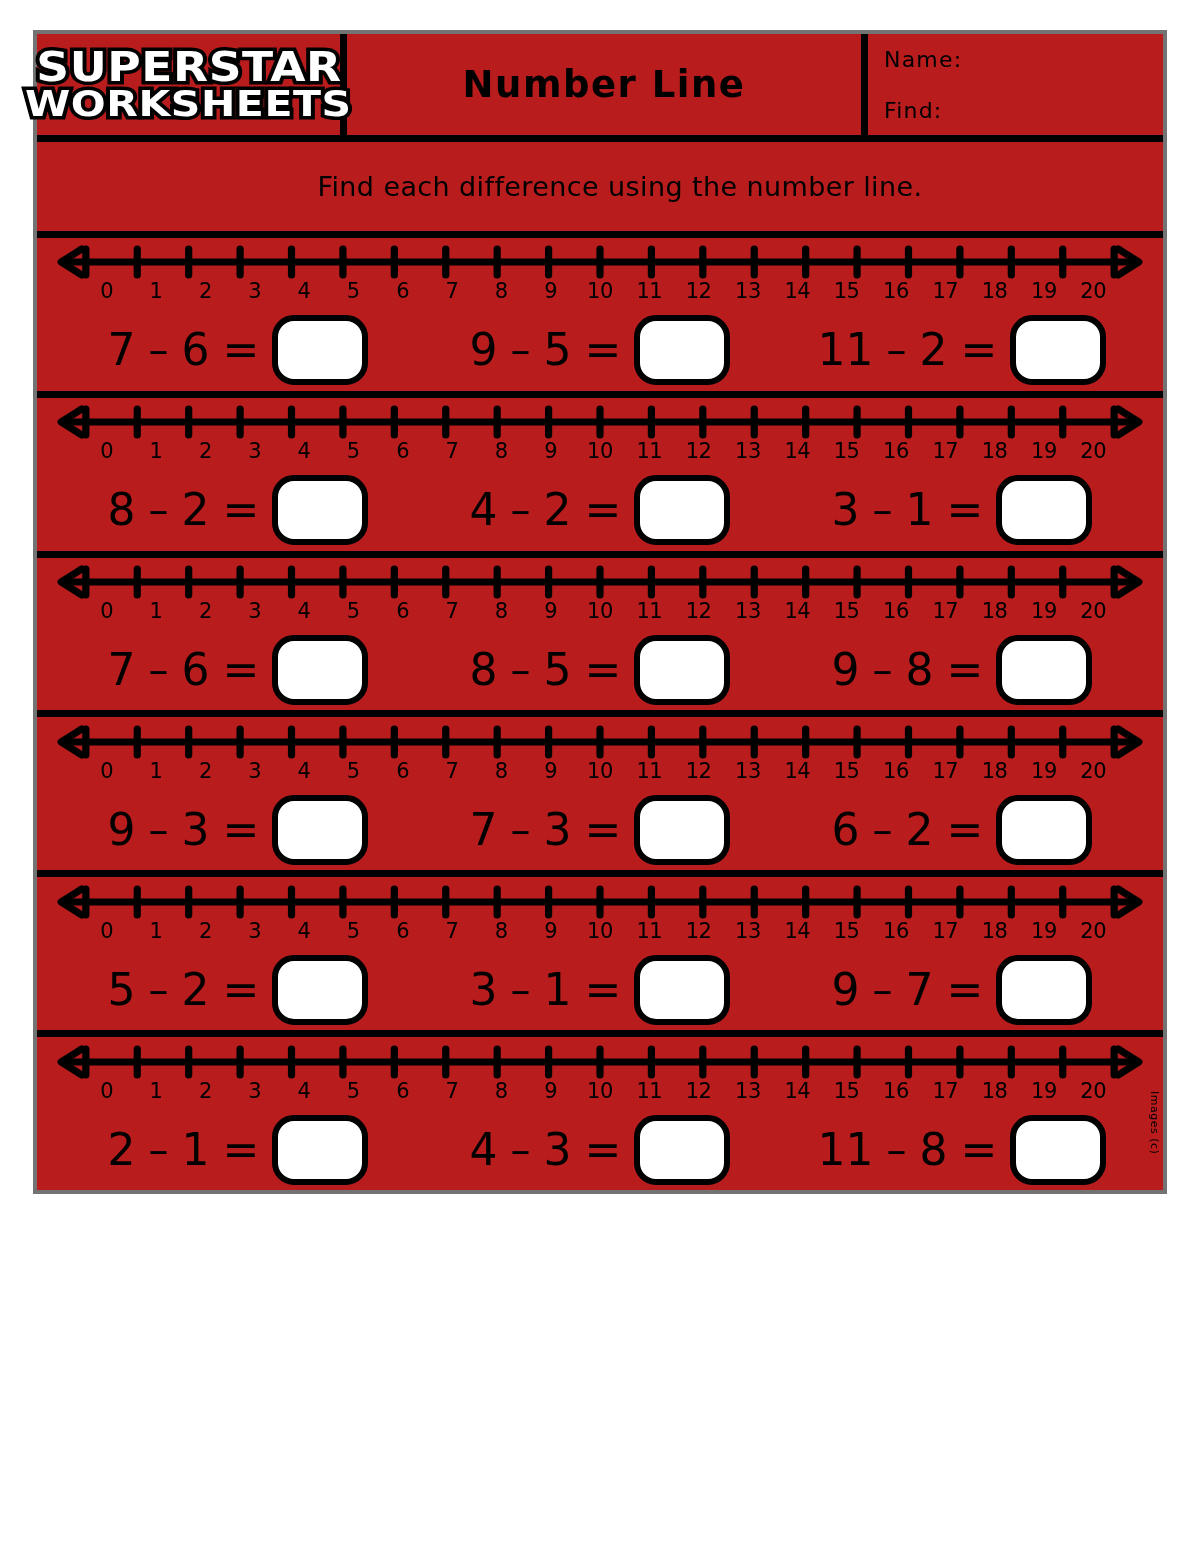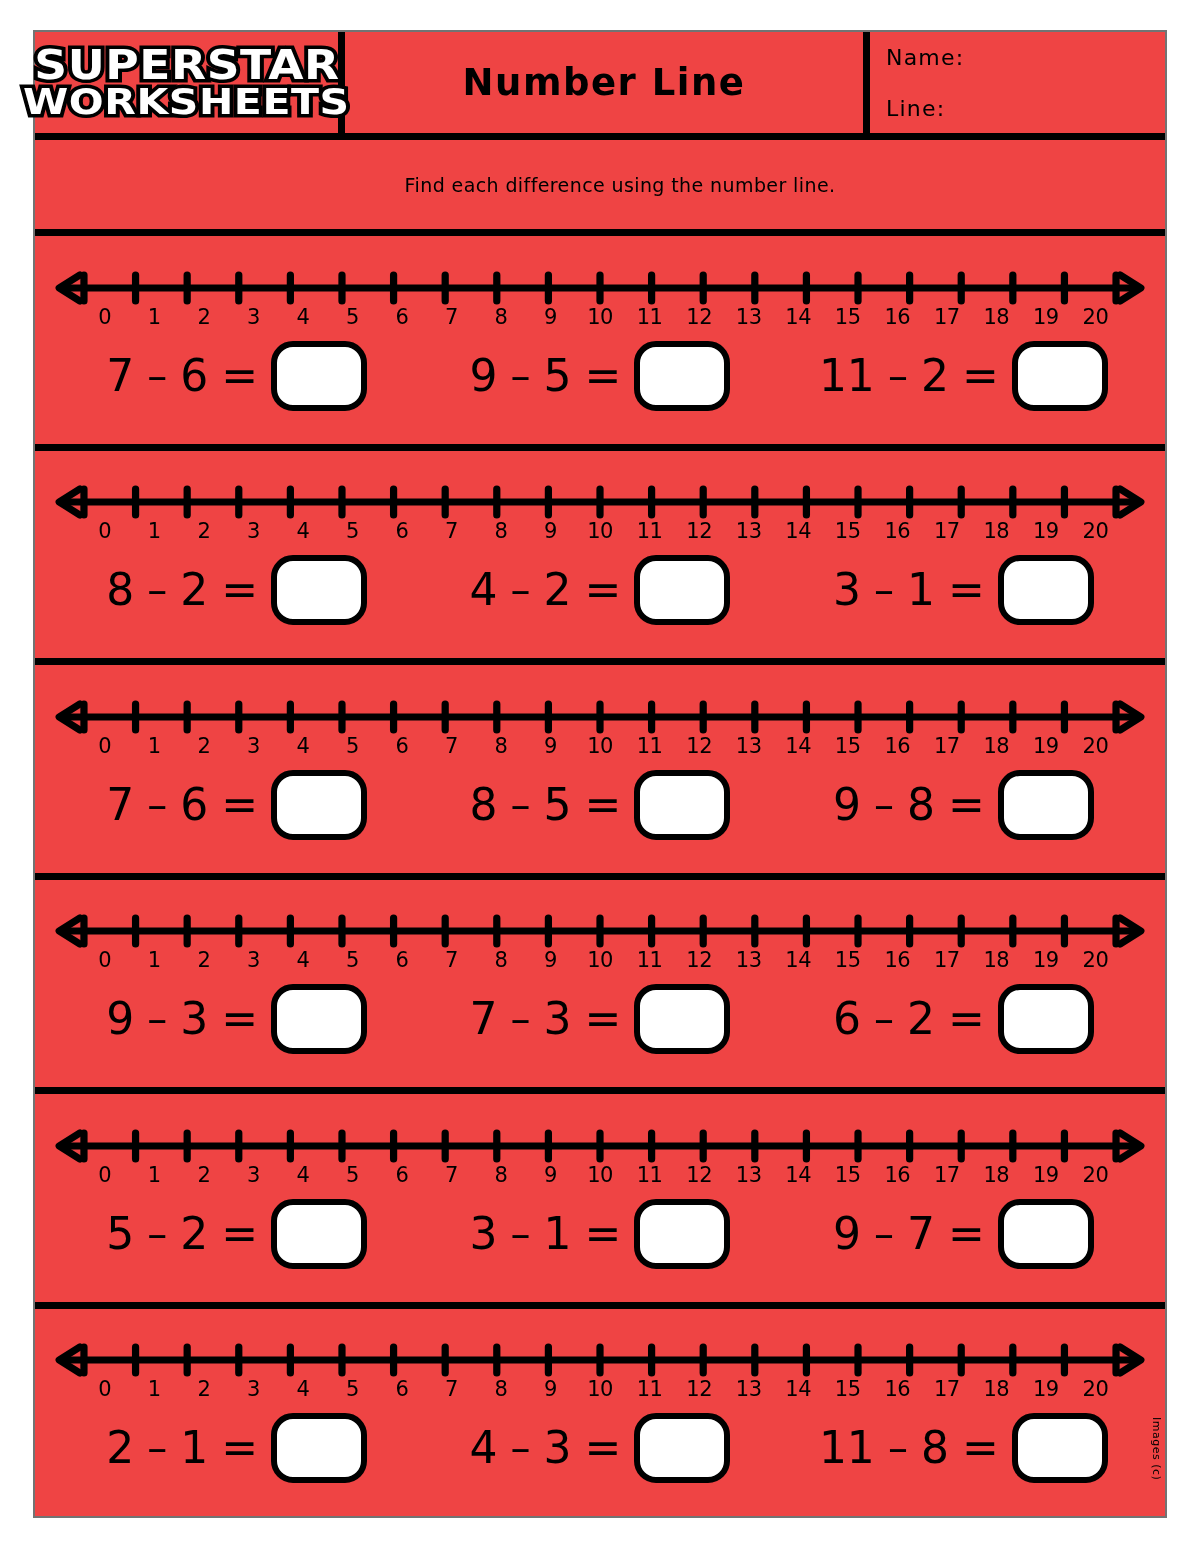--- a/index.html
+++ b/index.html
@@ -15,23 +15,23 @@
     position: relative;
     width: 1200px;
     height: 1553px;
     background: #ffffff;
     padding: 30px 33px 35px 33px;
   }
 
   .sheet {
     position: relative;
     width: 1134px;
-    height: 1488px;
-    border: 2px solid #737373;
-    background: #ef4444;
+    height: 1164px;
+    border: 4px solid #737373;
+    background: #b91c1c;
     display: flex;
     flex-direction: column;
   }
 
   
   .header {
     display: flex;
     height: 108px;
     flex: 0 0 108px;
     border-bottom: 7px solid #000;
@@ -110,21 +110,21 @@
   
   .instruction {
     flex: 0 0 96px;
     border-bottom: 7px solid #000;
     display: flex;
     align-items: center;
     justify-content: center;
   }
   .instruction span {
     font-family: "DejaVu Sans", sans-serif;
-    font-size: 19px;
+    font-size: 27px;
     letter-spacing: 0.4px;
     color: #000;
     margin-left: 40px;
   }
 
   
   .rows {
     flex: 1 1 auto;
     display: flex;
     flex-direction: column;
@@ -227,21 +227,21 @@
           <div class="logo-line2">WORKSHEETS</div>
         </div>
       </div>
 
       <div class="title-cell">
         <div class="tline">Number Line</div>
       </div>
 
       <div class="namedate-cell">
         <div class="nd">Name:</div>
-        <div class="nd">Line:</div>
+        <div class="nd">Find:</div>
       </div>
     </div>
 
     <div class="instruction">
       <span>Find each difference using the number line.</span>
     </div>
 
     <div class="rows">
         <div class="prow">
           <div class="numline-wrap">

